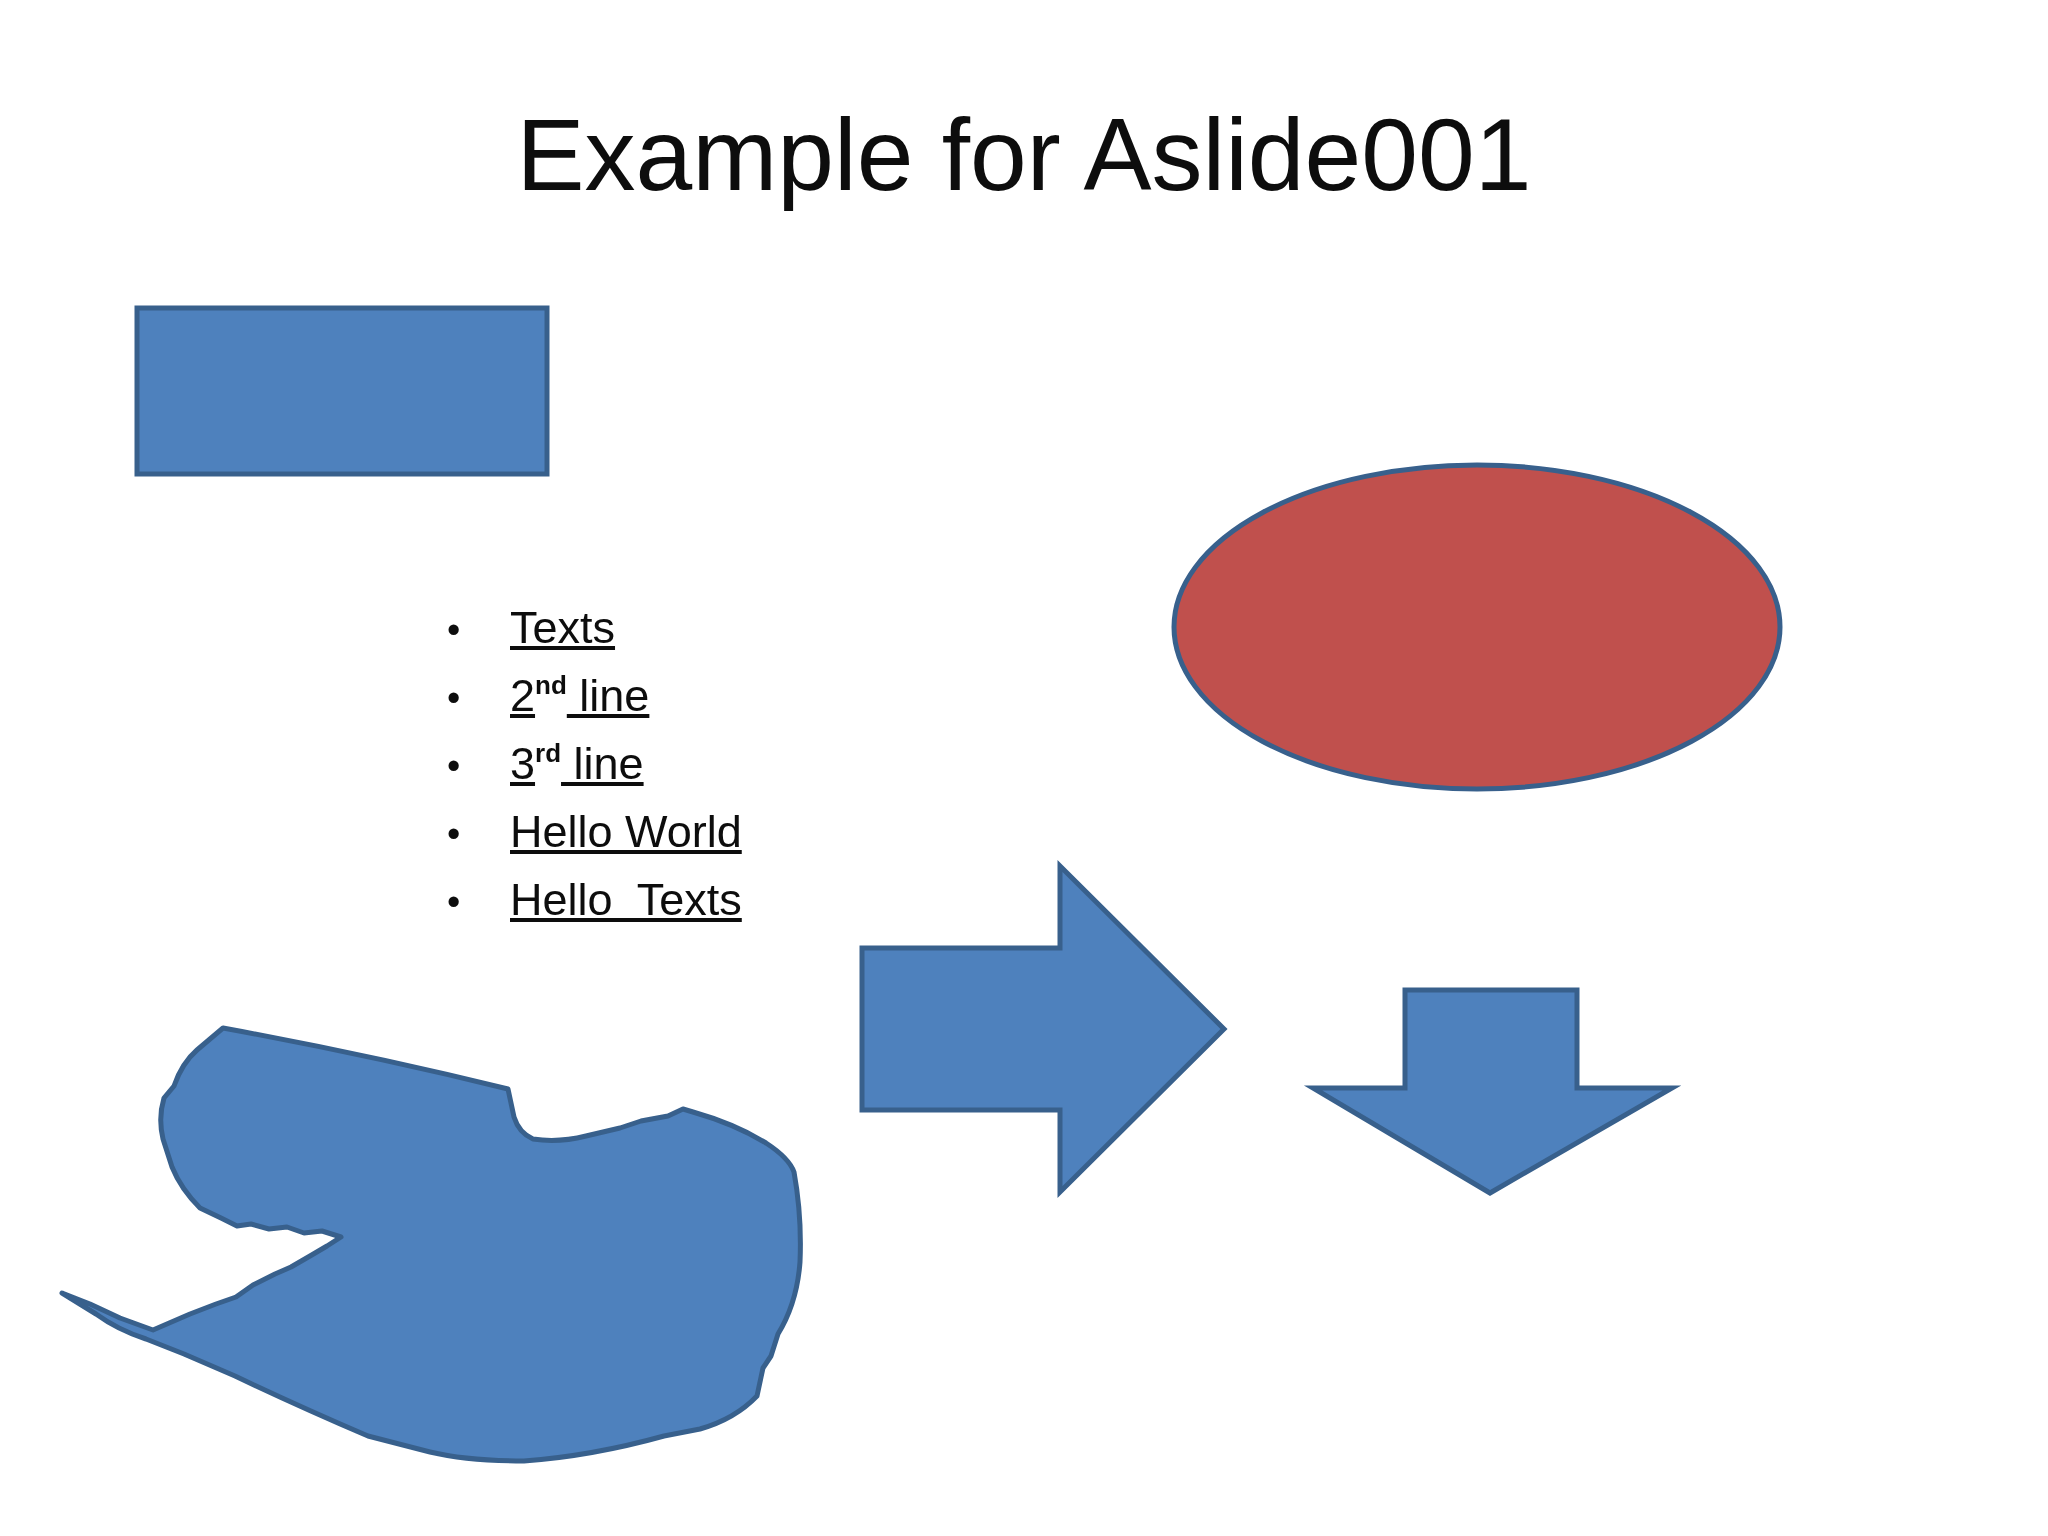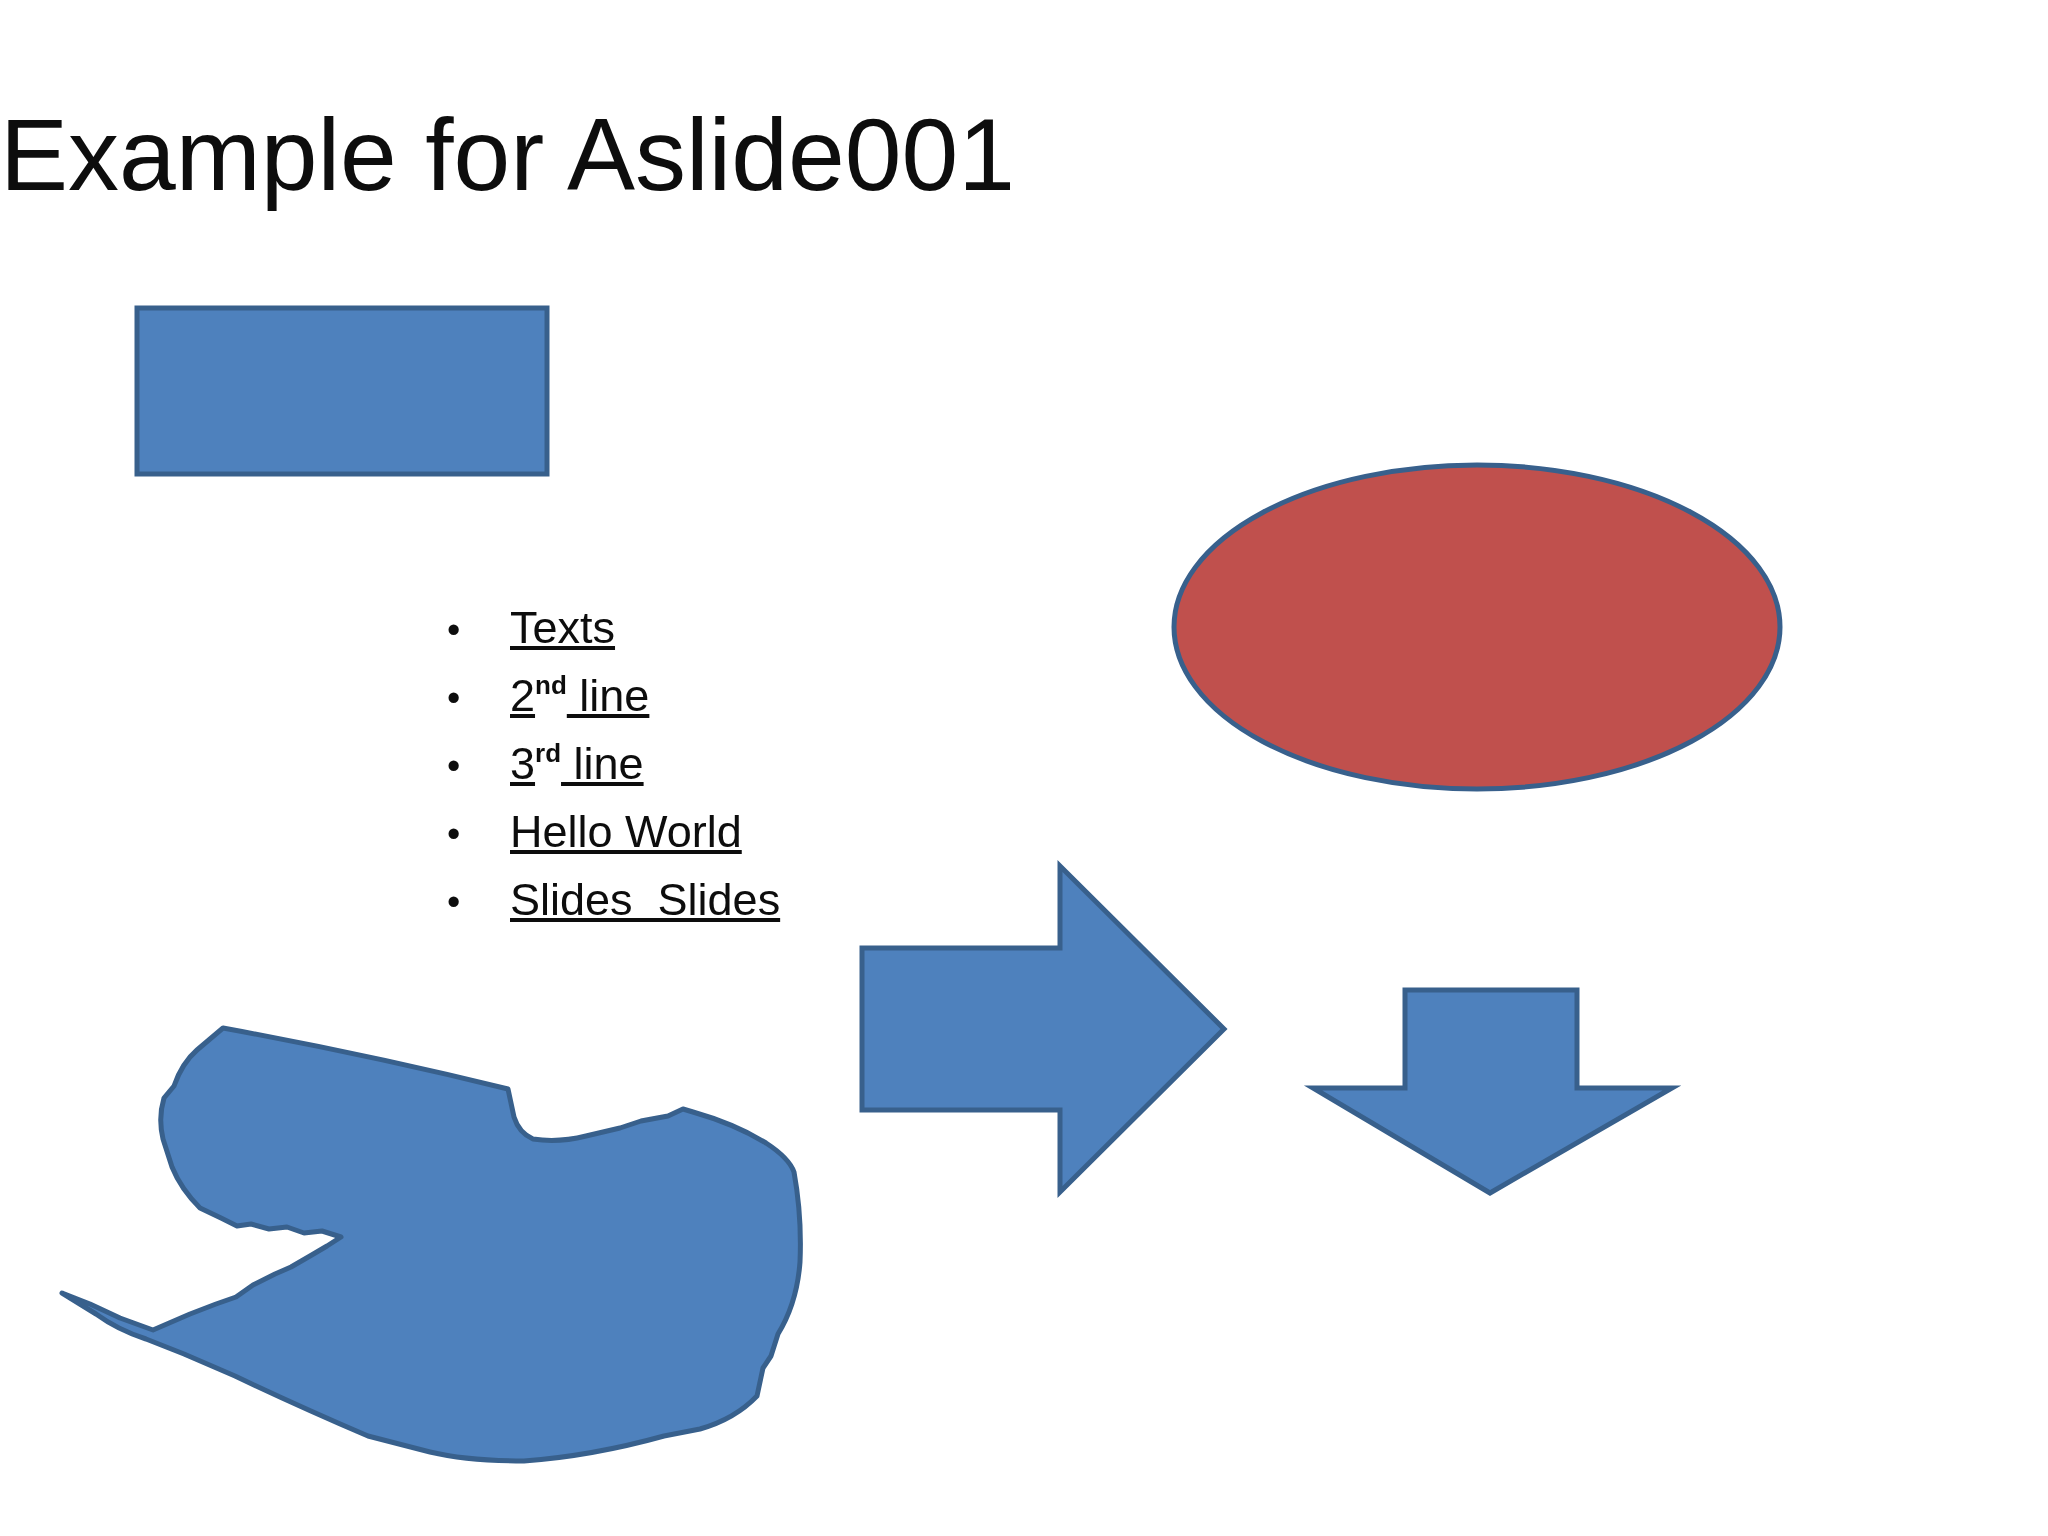--- a/index.html
+++ b/index.html
@@ -10,20 +10,21 @@
     position:relative;overflow:hidden;
   }
   .slide{
     position:absolute;inset:0;
     width:2048px;height:1536px;
     background:#ffffff;
   }
   .slide-title{
     position:absolute;
     left:0;top:92px;width:2048px;
+    text-align:center;
     font-size:102px;
     line-height:1.25;
     color:#0d0d0d;
     white-space:nowrap;
   }
   .shape-layer{
     position:absolute;left:0;top:0;
     width:2048px;height:1536px;
   }
   .bullet-list{
@@ -114,17 +115,17 @@
     <li class="bullet-item">
       <span class="bullet-marker">•</span>
       <span class="bullet-text-wrap"><span class="bullet-text">3</span><span class="bullet-sup">rd</span><span class="bullet-text"> line</span></span>
     </li>
     <li class="bullet-item">
       <span class="bullet-marker">•</span>
       <span class="bullet-text-wrap"><span class="bullet-text">Hello World</span><span class="bullet-sup"></span><span class="bullet-text"></span></span>
     </li>
     <li class="bullet-item">
       <span class="bullet-marker">•</span>
-      <span class="bullet-text-wrap"><span class="bullet-text">Slides  Slides</span><span class="bullet-sup"></span><span class="bullet-text"></span></span>
+      <span class="bullet-text-wrap"><span class="bullet-text">Hello  Texts</span><span class="bullet-sup"></span><span class="bullet-text"></span></span>
     </li>
   </ul>
 
 </div>
 
 </body></html>

